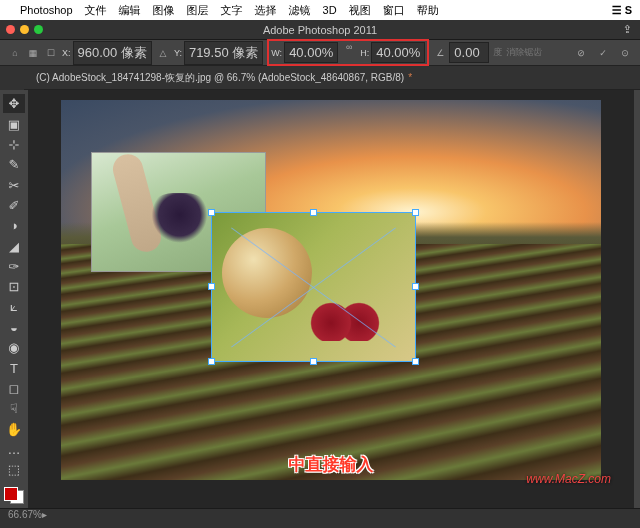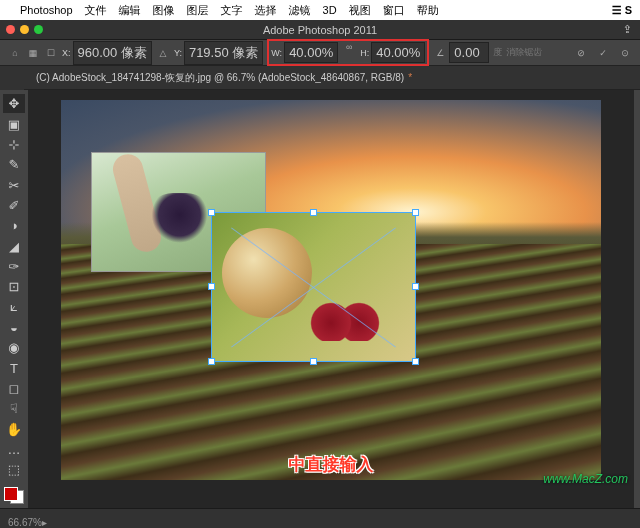--- a/index.html
+++ b/index.html
@@ -53,23 +53,23 @@
 .handles .bl { left: -4px; bottom: -4px; } .handles .br { right: -4px; bottom: -4px; }
 .handles .tm { left: calc(50% - 4px); top: -4px; } .handles .bm { left: calc(50% - 4px); bottom: -4px; }
 .handles .ml { left: -4px; top: calc(50% - 4px); } .handles .mr { right: -4px; top: calc(50% - 4px); }
 .handles .diag { position: absolute; width: 100%; height: 100%; }
 .handles .diag::before, .handles .diag::after { content: ""; position: absolute; background: rgba(120,180,255,.7); }
 .handles .diag::before { width: 100%; height: 1px; top: 50%; transform: rotate(36deg); }
 .handles .diag::after { width: 100%; height: 1px; top: 50%; transform: rotate(-36deg); }
 
 .annotation { position: absolute; bottom: 28px; left: 0; right: 0; text-align: center; font-size: 17px; font-weight: bold; color: #ff3a2a; text-shadow: -1px -1px 0 #fff, 1px -1px 0 #fff, -1px 1px 0 #fff, 1px 1px 0 #fff; line-height: 1.7; pointer-events: none; }
 
-.statusbar { height: 20px; background: #323232; color: #999; font-size: 10px; display: flex; align-items: flex-end; padding: 0 8px; border-top: 1px solid #1a1a1a; }
+.statusbar { height: 20px; background: #323232; color: #999; font-size: 10px; display: flex; align-items: flex-start; padding: 0 8px; border-top: 1px solid #1a1a1a; }
 
-.watermark { position: absolute; right: 6px; bottom: 22px; color: #22c55e; font-size: 12px; font-style: italic; text-shadow: 0 0 3px #000; text-align: center; }
+.watermark { position: absolute; right: 23px; bottom: 22px; color: #ef4444; font-size: 12px; font-style: italic; text-shadow: 0 0 3px #000; text-align: center; }
 </style>
 </head>
 <body>
 
 <div class="menubar">
   <span class="apple"></span>
   <span>Photoshop</span>
   <span>文件</span>
   <span>编辑</span>
   <span>图像</span>

